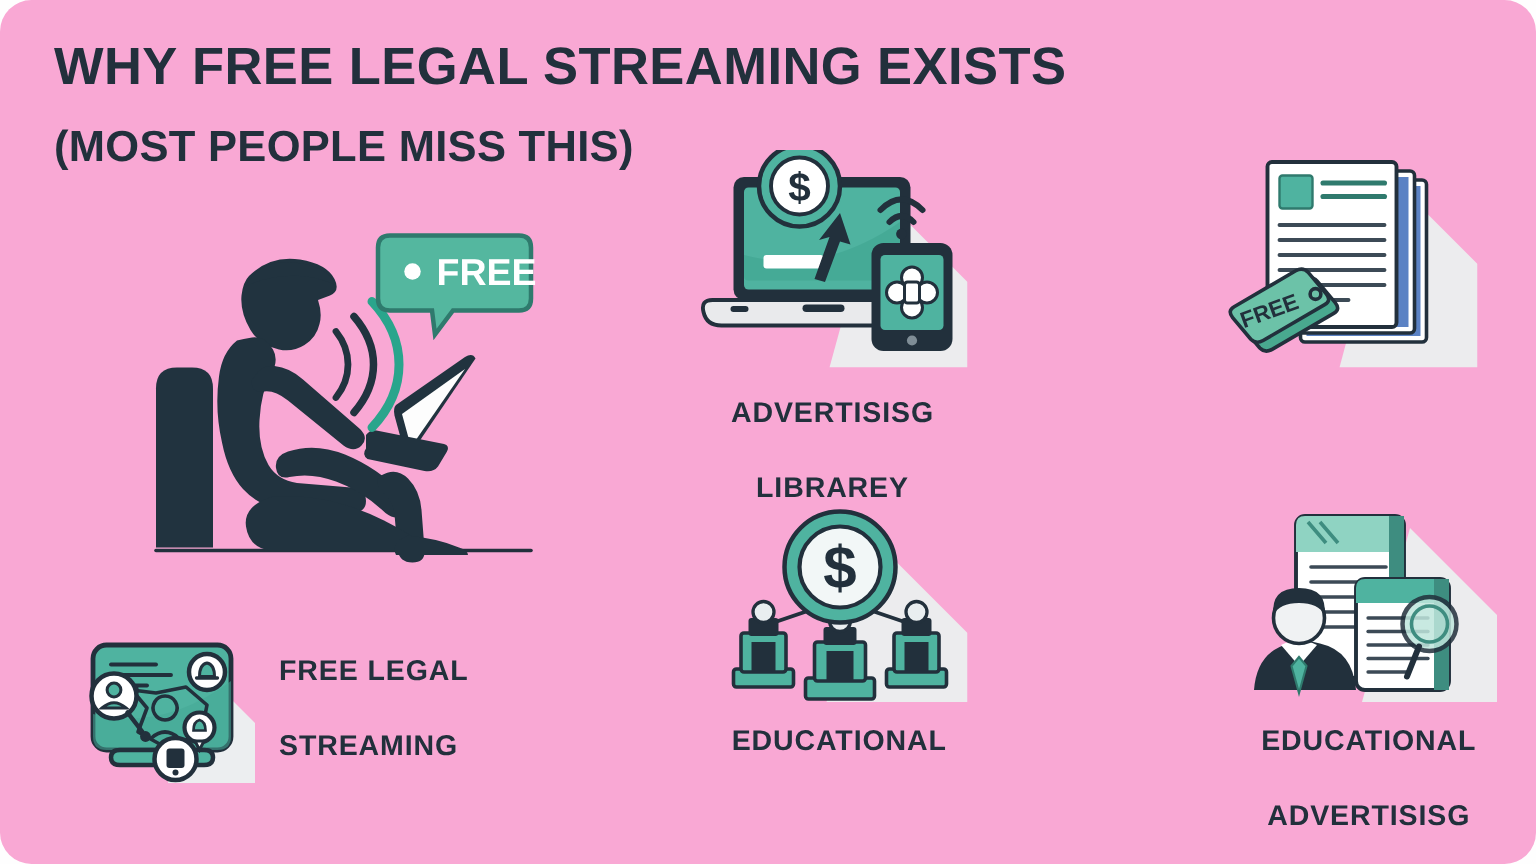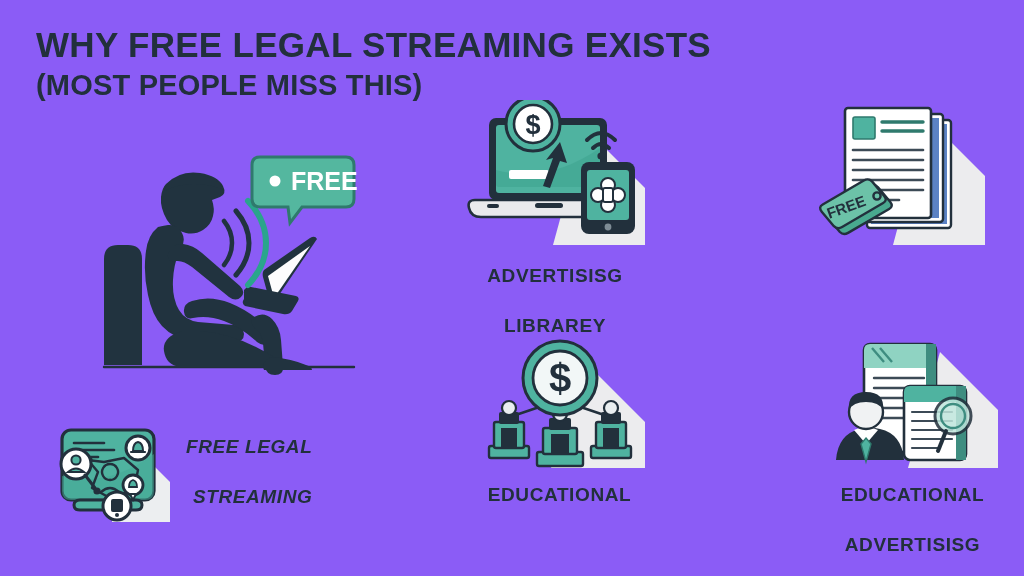--- a/index.html
+++ b/index.html
@@ -15,22 +15,23 @@
     background: #fefefe;
     font-family: "Liberation Sans", sans-serif;
     color: #22303c;
     position: relative;
   }
 
   .canvas {
     position: relative;
     width: 1024px;
     height: 576px;
-    background: #8b5cf6;
+    background: #f9a8d4;
     overflow: hidden;
+    border-radius: 21px;
   }
 
   
   .title-block {
     position: absolute;
     left: 36px;
     top: 24px;
     width: 720px;
   }
   .title-main {
@@ -40,21 +41,21 @@
     line-height: 1.18;
     color: #22303c;
     white-space: nowrap;
   }
   .title-sub {
     font-size: 29px;
     font-weight: bold;
     letter-spacing: 0.2px;
     line-height: 1.25;
     color: #22303c;
-    margin-top: 2px;
+    margin-top: 15px;
     white-space: nowrap;
   }
 
   
   .item {
     position: absolute;
   }
   .item-label {
     text-align: center;
     font-size: 19px;
@@ -78,22 +79,21 @@
     height: 245px;
   }
 
   
   .row-inline {
     display: flex;
     align-items: center;
     gap: 14px;
   }
   .row-inline .item-label {
-    text-align: right;
-    font-style: italic;
+    text-align: left;
   }
 </style>
 </head>
 <body>
 
 <div class="canvas">
 
   <div class="title-block">
     <div class="title-main">WHY FREE LEGAL STREAMING EXISTS</div>
     <div class="title-sub">(MOST PEOPLE MISS THIS)</div>

